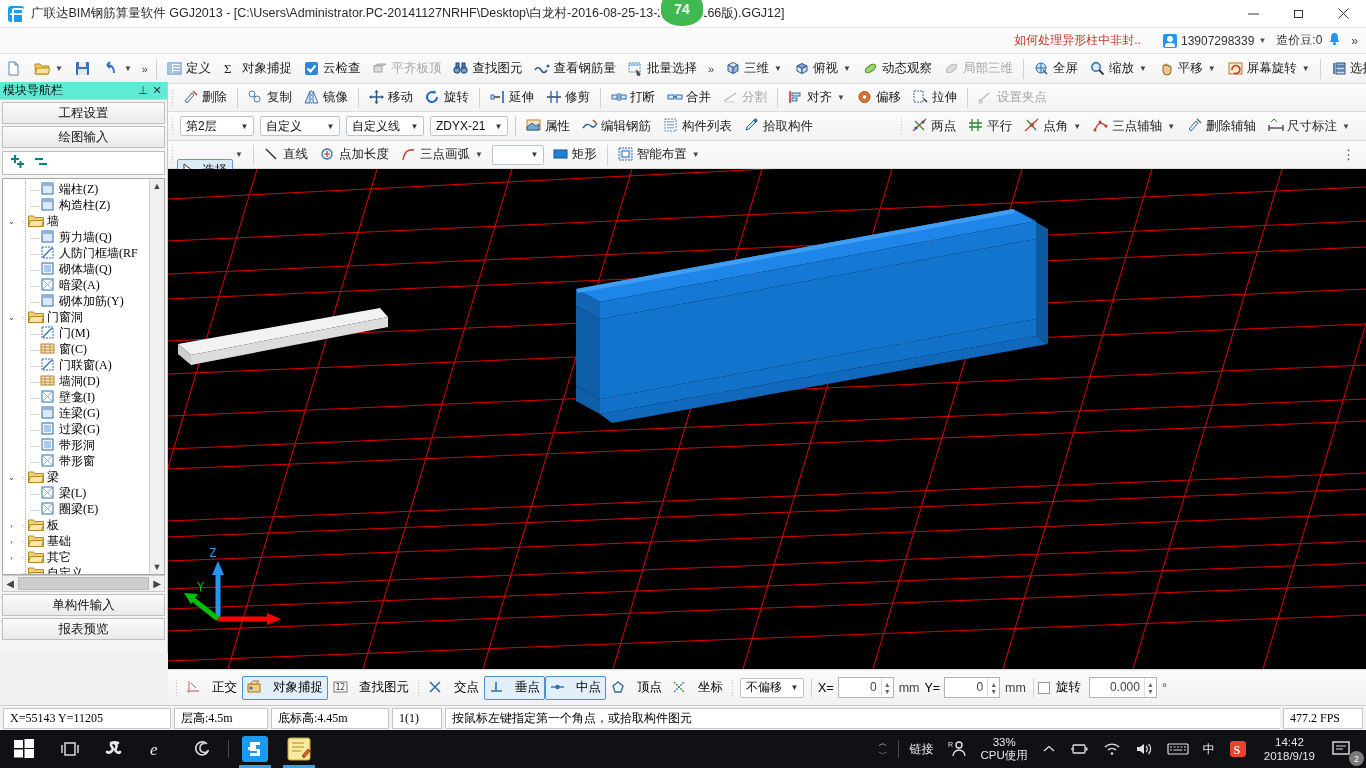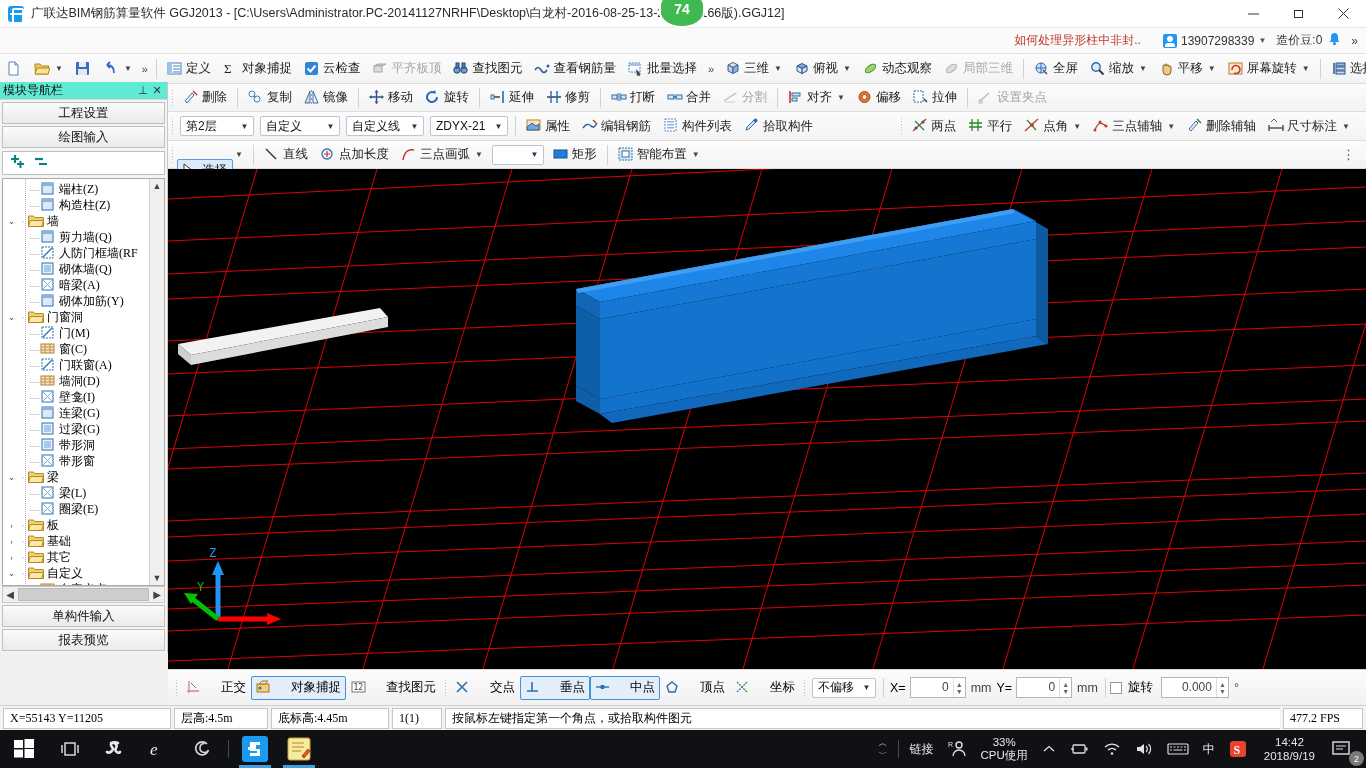--- a/index.html
+++ b/index.html
@@ -163,21 +163,21 @@
     background:#000; overflow:hidden;
   }
   .viewport svg{display:block;}
 
   
   .statusbar{
     position:absolute; left:168px; top:669px; width:1198px; height:36px;
     background:linear-gradient(#fbfbfb,#f1f1f1); border-top:1px solid #d8d8d8;
     display:flex; align-items:center; font-size:12.5px; padding-left:4px;
   }
-  .si{ display:inline-flex;align-items:center;gap:19px;padding:2px 4px;height:24px;
+  .si{ display:inline-flex;align-items:center;gap:10px;padding:2px 4px;height:24px;
        border:1px solid transparent;border-radius:2px;}
   .si.on{ background:#e3eefb;border:1px solid #4a90d9; }
   .spin{
     display:inline-flex;align-items:stretch;height:21px;border:1px solid #b5b5b5;background:#fff;
     width:56px; margin:0 2px;
   }
   .spin .v{flex:1;text-align:right;padding-right:4px;font-size:12px;color:#444;line-height:19px;}
   .spin .ar{width:12px;border-left:1px solid #ddd;display:flex;flex-direction:column;
             justify-content:center;align-items:center;font-size:7px;color:#666;line-height:7px;}
   .chkbox{width:12px;height:12px;border:1px solid #999;background:#fff;display:inline-block;}
@@ -1073,21 +1073,21 @@
         <div class="ar">▼</div>
       </div>
     </div>
     <div class="hsb">
       <span class="ar">◀</span>
       <span class="thumb"></span>
       <span class="ar">▶</span>
     </div>
 
     <div class="lp-btn" style="margin-bottom:0">单构件输入</div>
-    <div class="lp-btn" style="margin-bottom:2px">报表预览</div>
+    <div class="lp-btn" style="margin-bottom:13px">报表预览</div>
   </div>
 
   <div class="viewport">
     <svg width="1198" height="500" viewBox="0 0 1198 500">
       <rect width="1198" height="500" fill="#000"></rect>
       <g stroke="#e00000" stroke-width="1" fill="none">
 
         <path d="M0 30 L1198 -30"></path>
         <path d="M0 72 L1198 18"></path>
         <path d="M0 105 L1198 52"></path>

